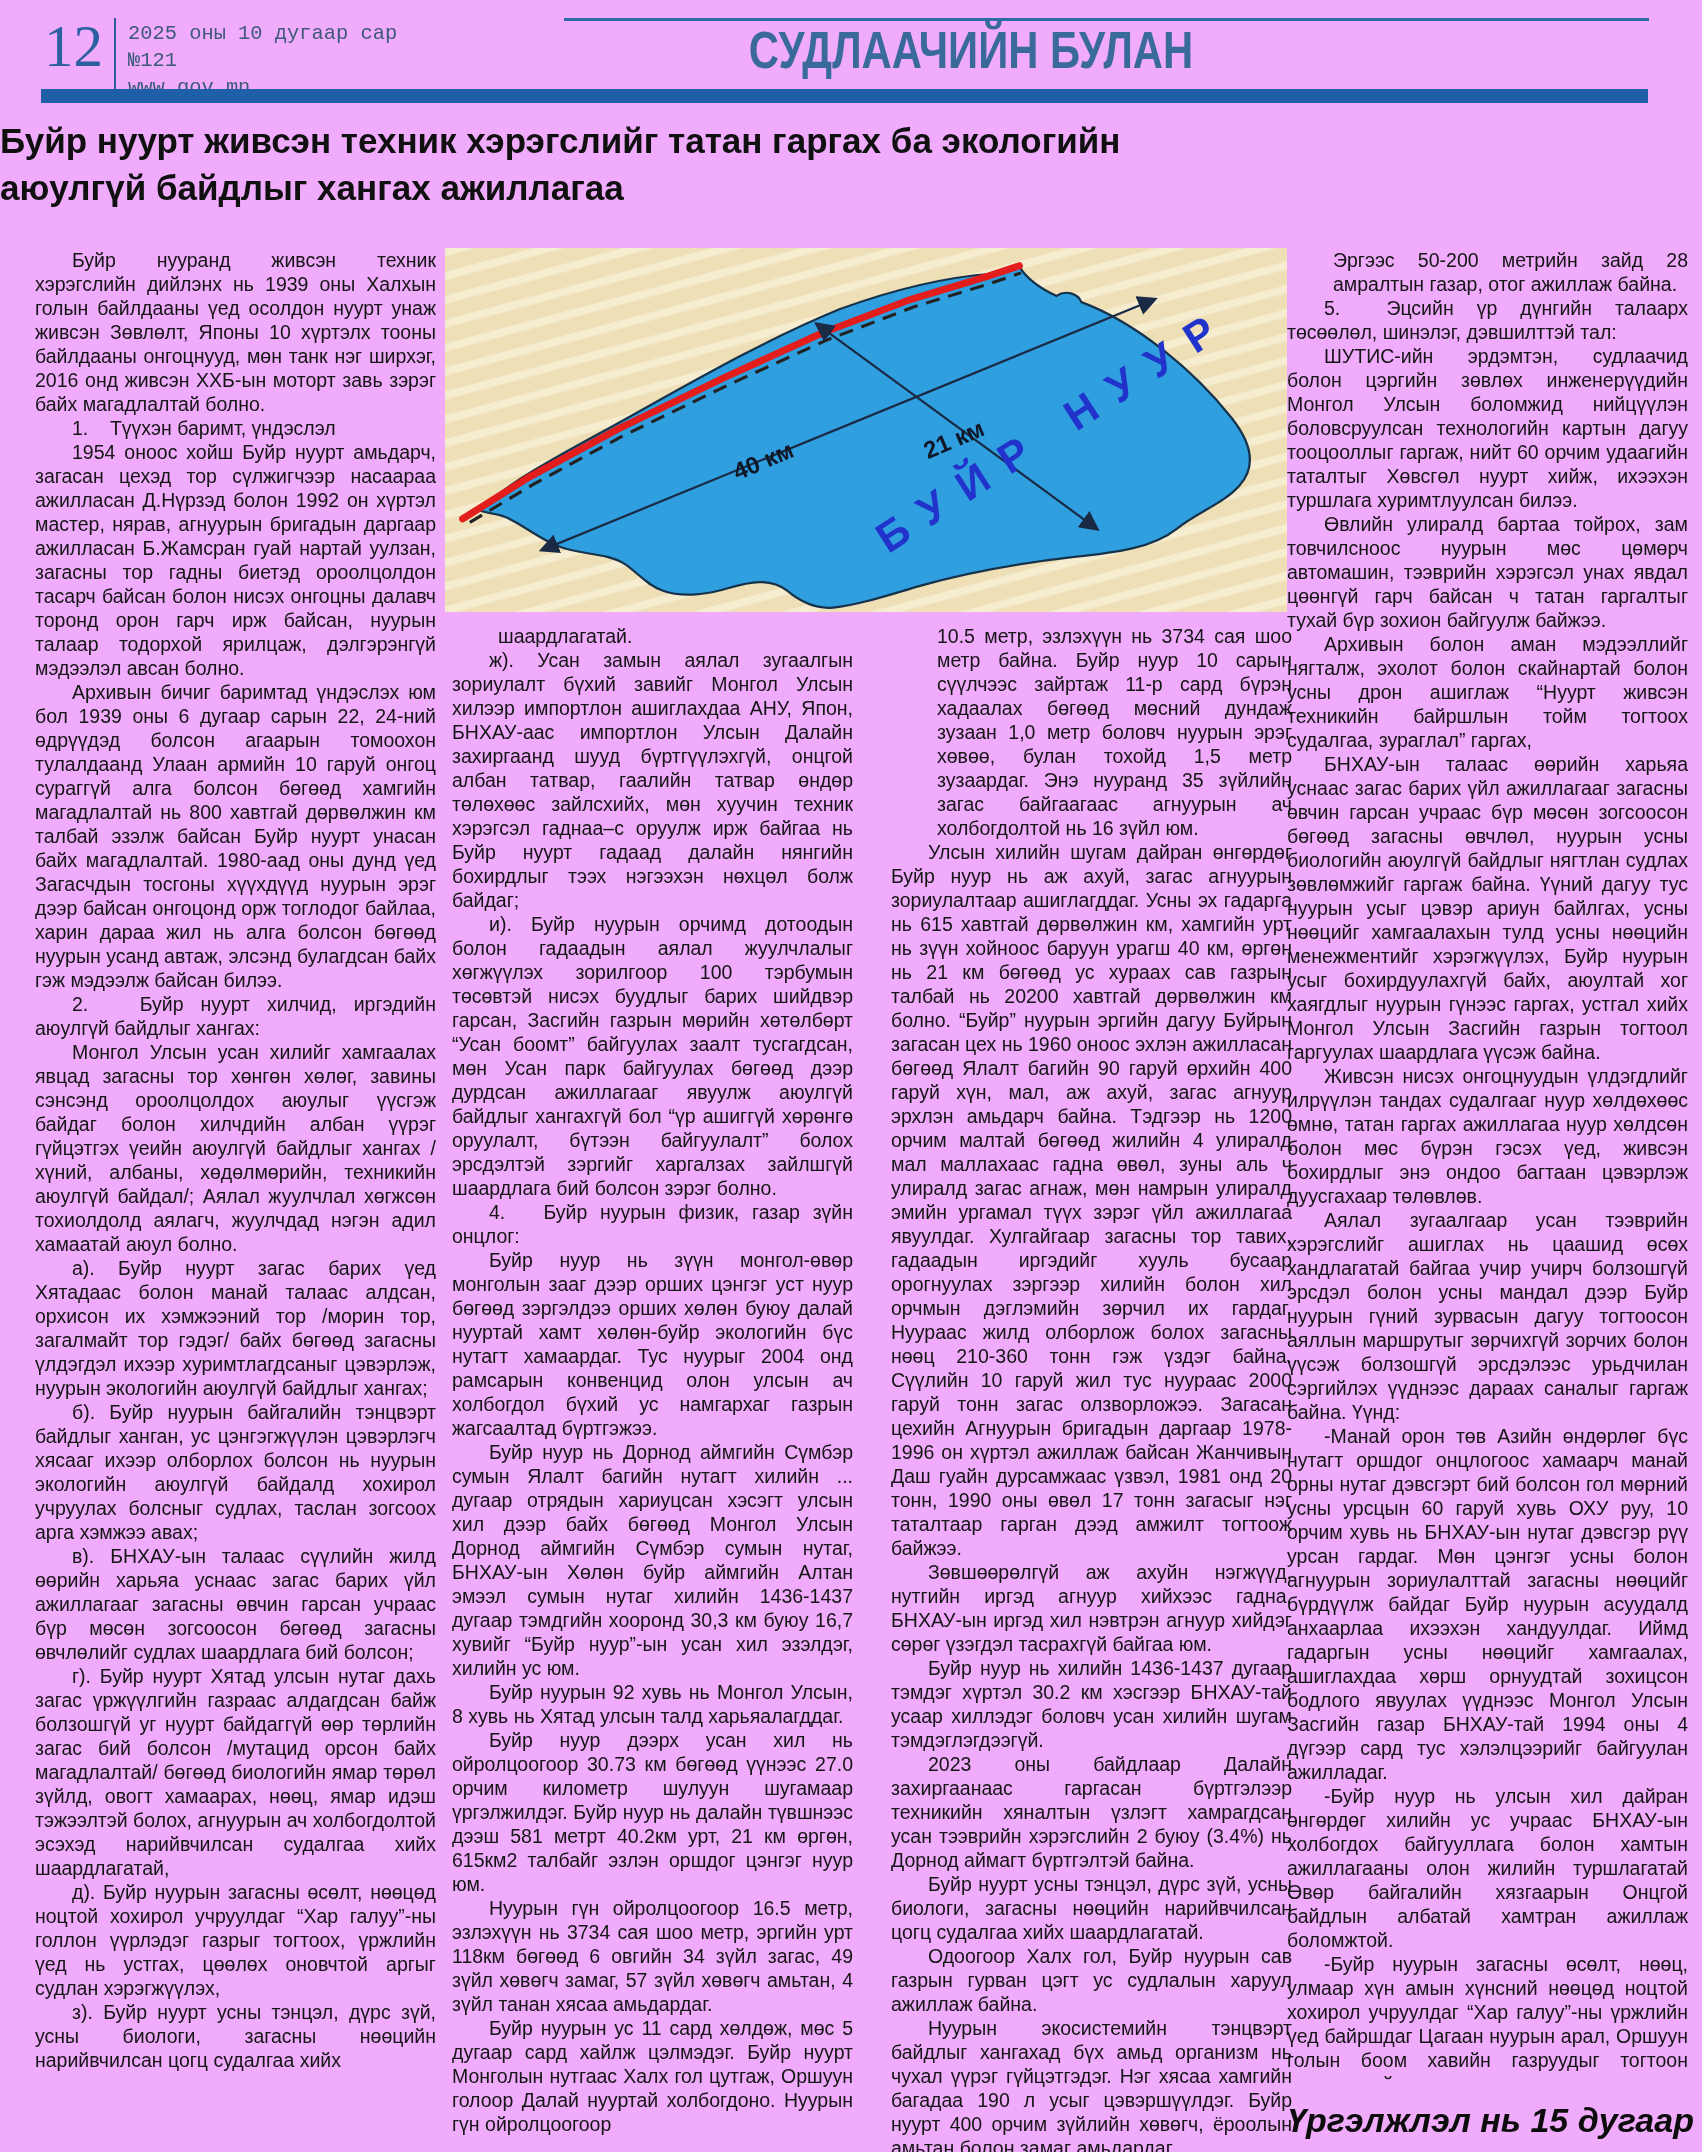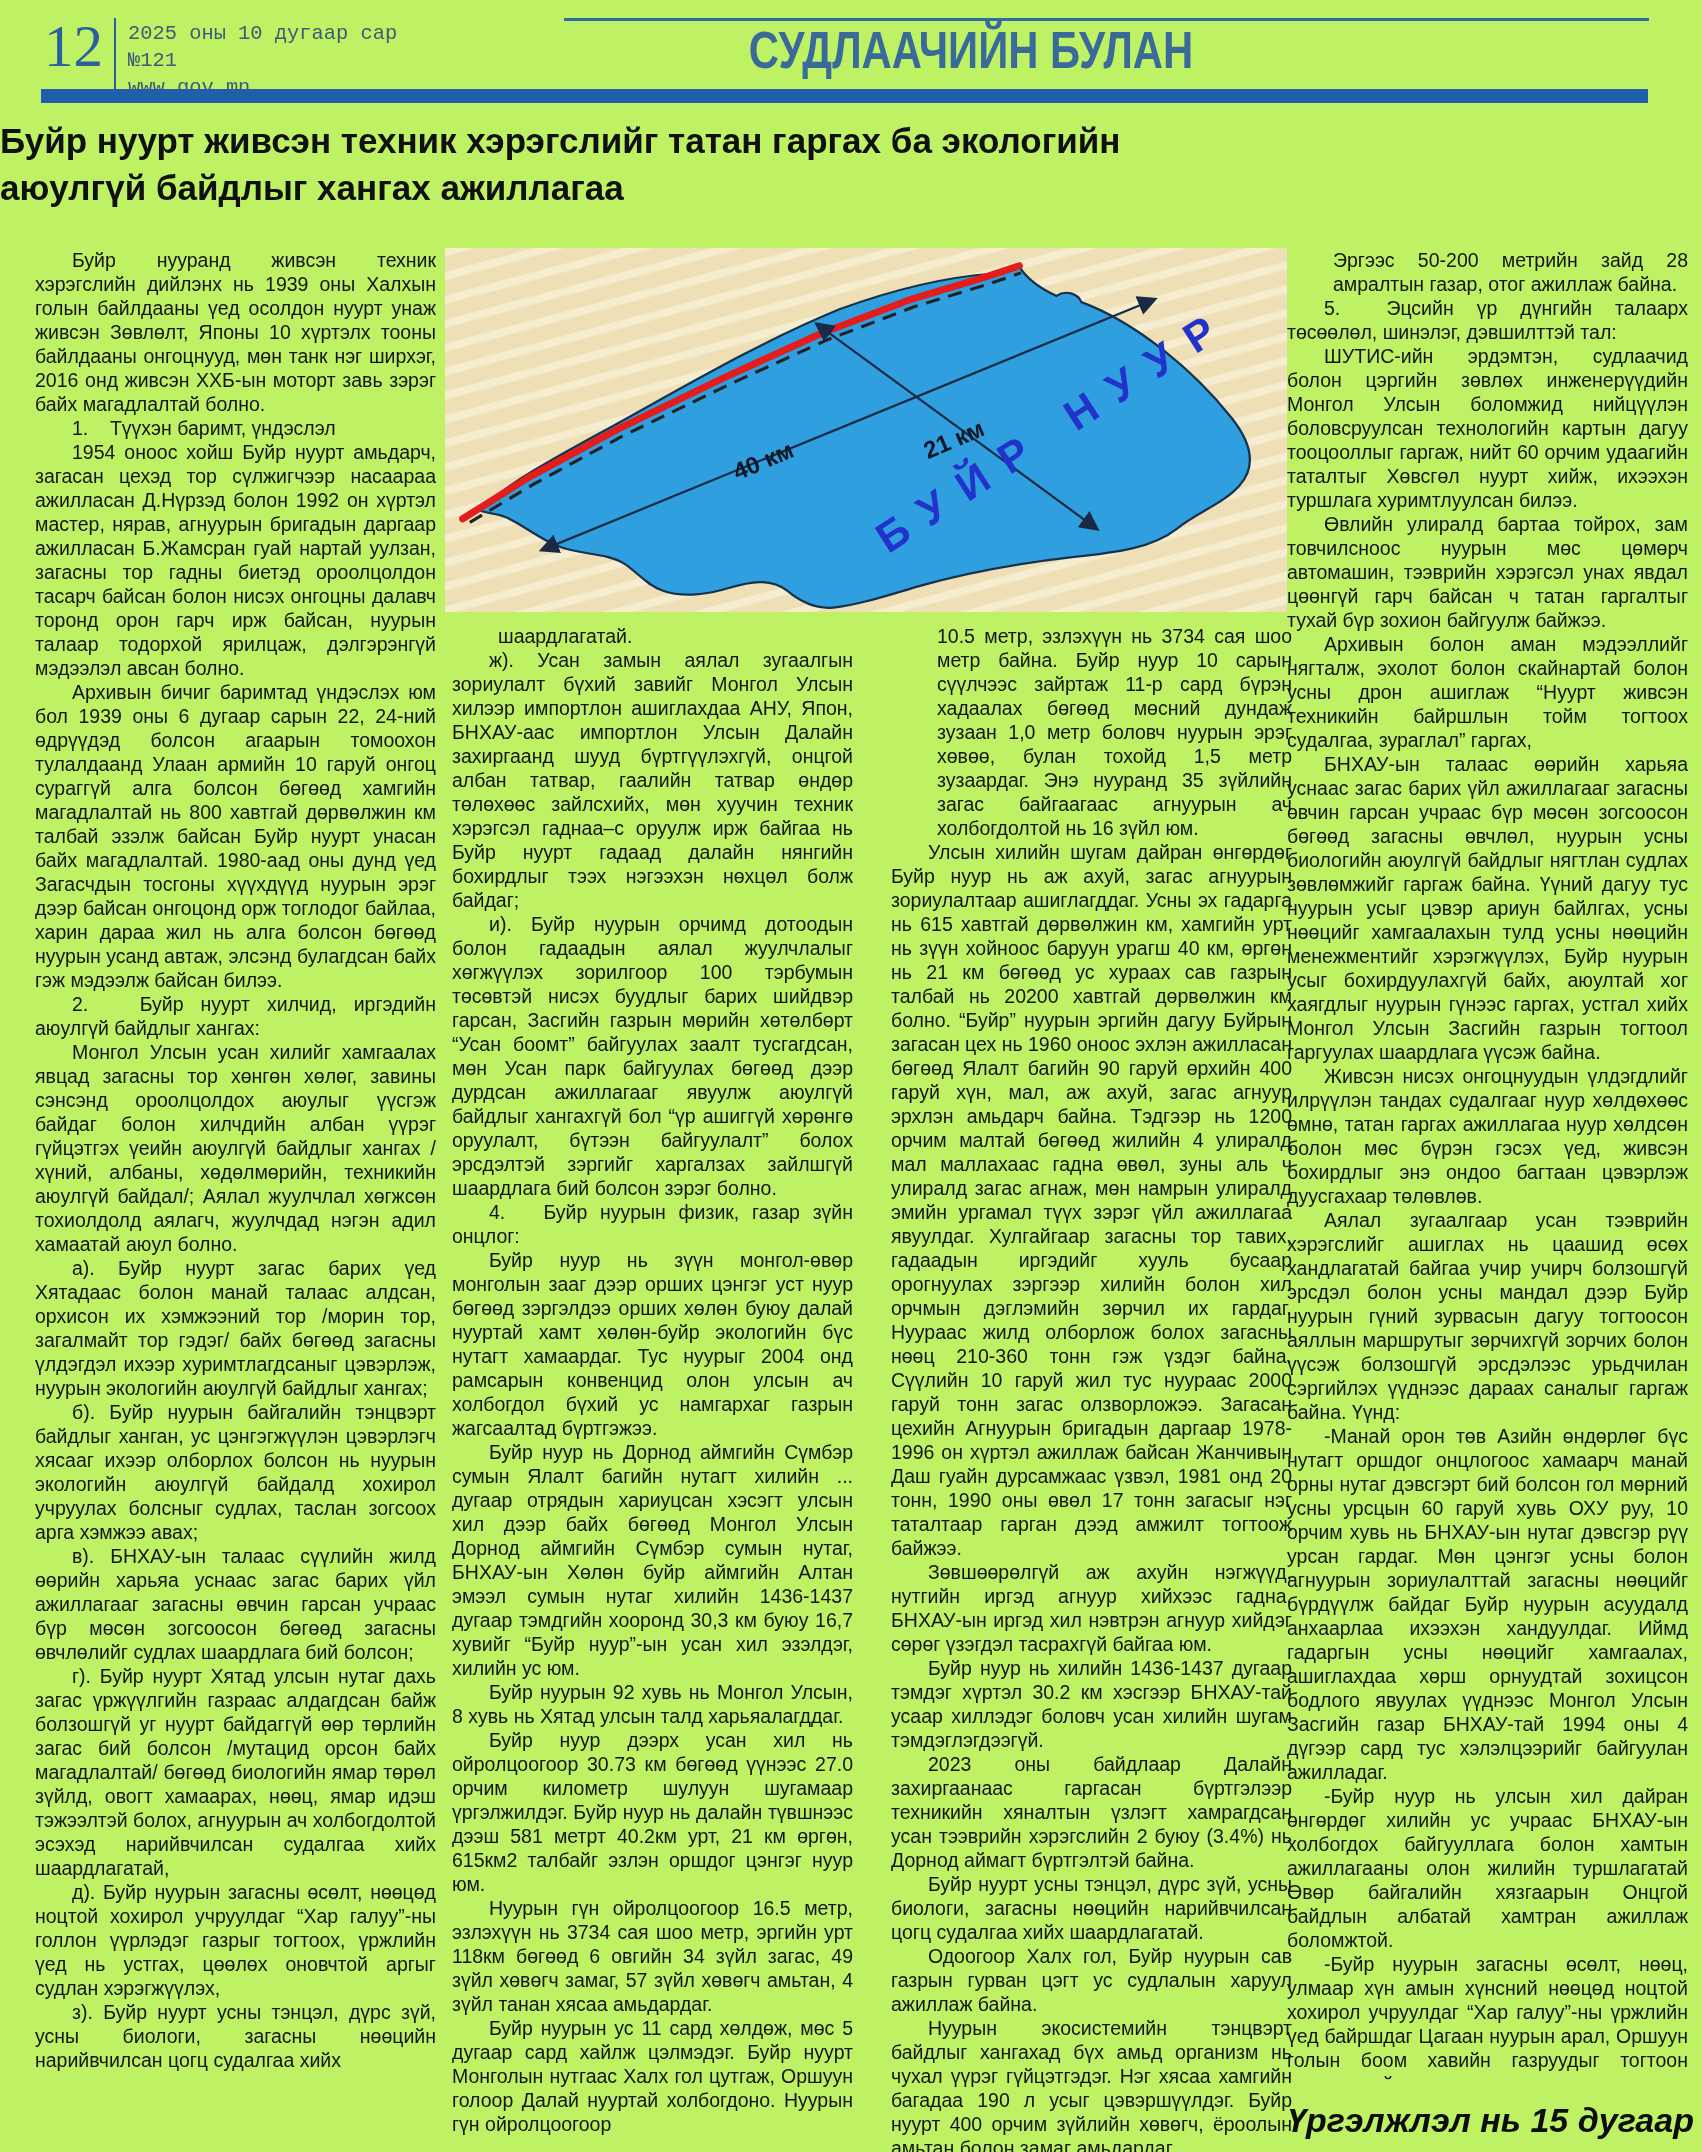--- a/index.html
+++ b/index.html
@@ -1,17 +1,17 @@
 <!DOCTYPE html>
 <html style="font-size:14px"><head>
 <meta charset="utf-8">
 <style>
   html,body { margin:0; padding:0; background:#888; }
   .page {
-    position:relative; width:1702px; height:2153px; background:#bef264;
+    position:relative; width:1702px; height:2153px; background:#f0abfc;
     font-family:"Liberation Sans", sans-serif; overflow:hidden; margin:0 auto;
   }
   
   .thin-rule { position:absolute; left:564px; top:17.7px; width:1085px; height:3.5px; background:#2e6ca8; }
   .thick-bar { position:absolute; left:41px; top:89px; width:1607px; height:14px; background:#1f5fa8; }
   .pagenum-block { position:absolute; left:44px; top:17.7px; display:flex; align-items:flex-start; }
   .pagenum {
     font-family:"Liberation Serif", serif; font-size:59px; line-height:0.95;
     color:#2b5f9e; padding-right:10.6px; border-right:2.7px solid #2b5f9e; padding-bottom:16px;
   }

